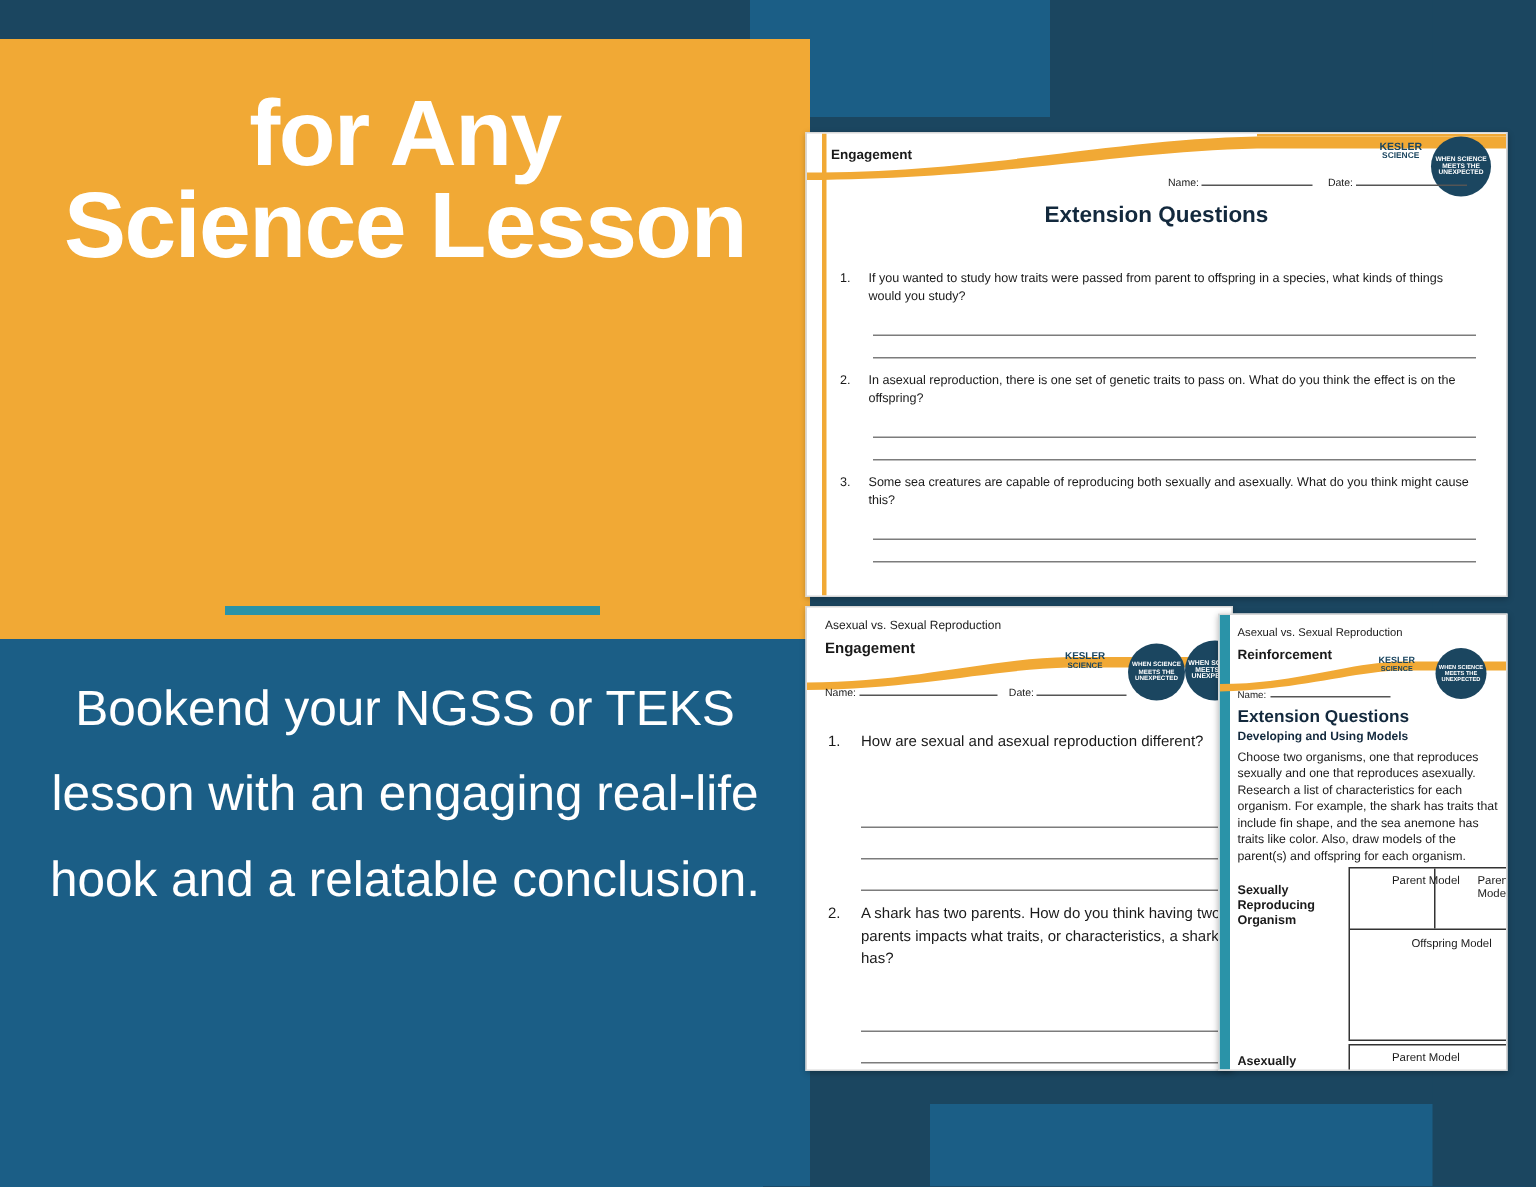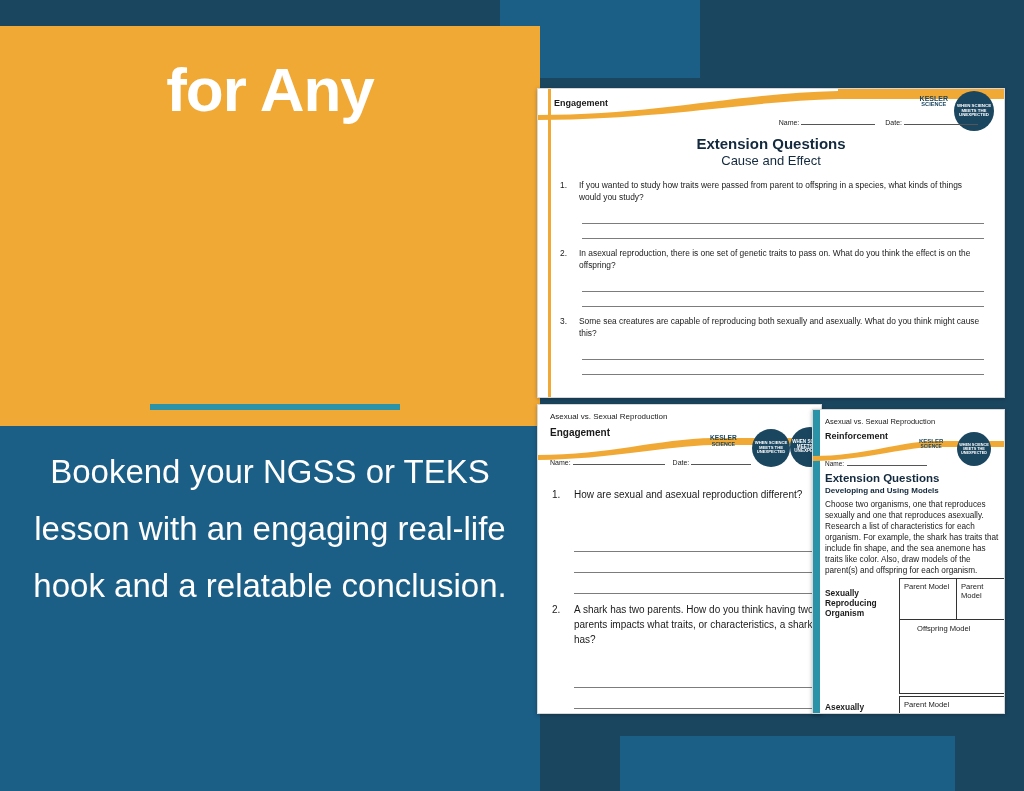--- a/index.html
+++ b/index.html
@@ -97,38 +97,39 @@
   #sheet3 .side { position:absolute; left:0; top:0; width:7px; height:100%; background:#2a93a8; }
   #sheet3 .hdr1 { position:absolute; left:12px; top:7px; font-size:7.5px; color:#1a1a1a; }
   #sheet3 .hdr2 { position:absolute; left:12px; top:21px; font-size:9px; font-weight:bold; color:#1a1a1a; }
   #sheet3 .nd { position:absolute; left:12px; top:50px; font-size:6.5px; color:#1a1a1a; }
   #sheet3 .nd span.u { display:inline-block; width:80px; border-bottom:1px solid #555; margin-left:3px; }
   #sheet3 .t1 { position:absolute; left:12px; top:62px; font-size:11.5px; font-weight:bold; color:#13293d; }
   #sheet3 .t2 { position:absolute; left:12px; top:76px; font-size:8px; font-weight:bold; color:#13293d; }
   #sheet3 .body { position:absolute; left:12px; top:90px; width:180px; font-size:8.2px; line-height:1.34; color:#1a1a1a; }
   #sheet3 .rowlbl { position:absolute; left:12px; font-size:8.4px; font-weight:bold; color:#1a1a1a; line-height:1.2; width:68px; }
   #sheet3 .tbl { position:absolute; border:1px solid #333; }
-  #sheet3 .tbl .cell { position:absolute; font-size:7.6px; color:#1a1a1a; padding:2px 3px; }
+  #sheet3 .tbl .cell { position:absolute; font-size:7.6px; color:#1a1a1a; padding:2px 3px;margin-left:24px; }
   #sheet3 .vline { position:absolute; width:1px; background:#333; }
   #sheet3 .hline { position:absolute; height:1px; background:#333; }
   #sheet3 .kesler { left:106px; top:28px; font-size:6px; }
   #sheet3 .badge { left:144px; top:22px; width:34px; height:34px; font-size:3.8px; }
 </style>
 </head>
 <body>
 
 <div class="bg-dark"></div>
 <div class="bg-blue-tab"></div>
 <div class="bg-orange"></div>
 <div class="bg-midblue-left"></div>
 <div class="bg-midblue-right"></div>
 <div class="bg-dark-strip-right"></div>
 
 <div class="title">
   <div>for Any</div>
+  <div>Science Lesson</div>
 </div>
 <div class="divider"></div>
 <div class="subtitle">Bookend your NGSS or TEKS lesson with an engaging real-life hook and a relatable conclusion.</div>
 
 <div class="sheet" id="sheet1">
   <div class="left-edge"></div>
   <div class="sheet-band">
     <svg width="468" height="34" viewBox="0 0 468 34">
       <path d="M0 26 C120 26 200 4 300 2 L468 2 L468 10 L300 10 C210 12 130 30 0 31 Z" fill="#f1a935"></path>
       <path d="M300 2 L468 2 L468 0 L300 0 Z" fill="#f1a935"></path>
@@ -138,21 +139,20 @@
   <div class="kesler">
     <span class="k1">KESLER</span>
     <span class="k2">SCIENCE</span>
   </div>
   <div class="badge">WHEN SCIENCE MEETS THE UNEXPECTED</div>
   <div class="nd">
     <span>Name:</span><span class="u"></span>
     <span>Date:</span><span class="u"></span>
   </div>
   <div class="t1">Extension Questions</div>
-  <div class="t2">Cause and Effect</div>
 
   <div class="q" style="top:90px;">
     <span class="num">1.</span>
     <span>If you wanted to study how traits were passed from parent to offspring in a species, what kinds of things would you study?</span>
   </div>
   <div class="lines" style="top:120px;">
     <div></div>
     <div></div>
   </div>
 

